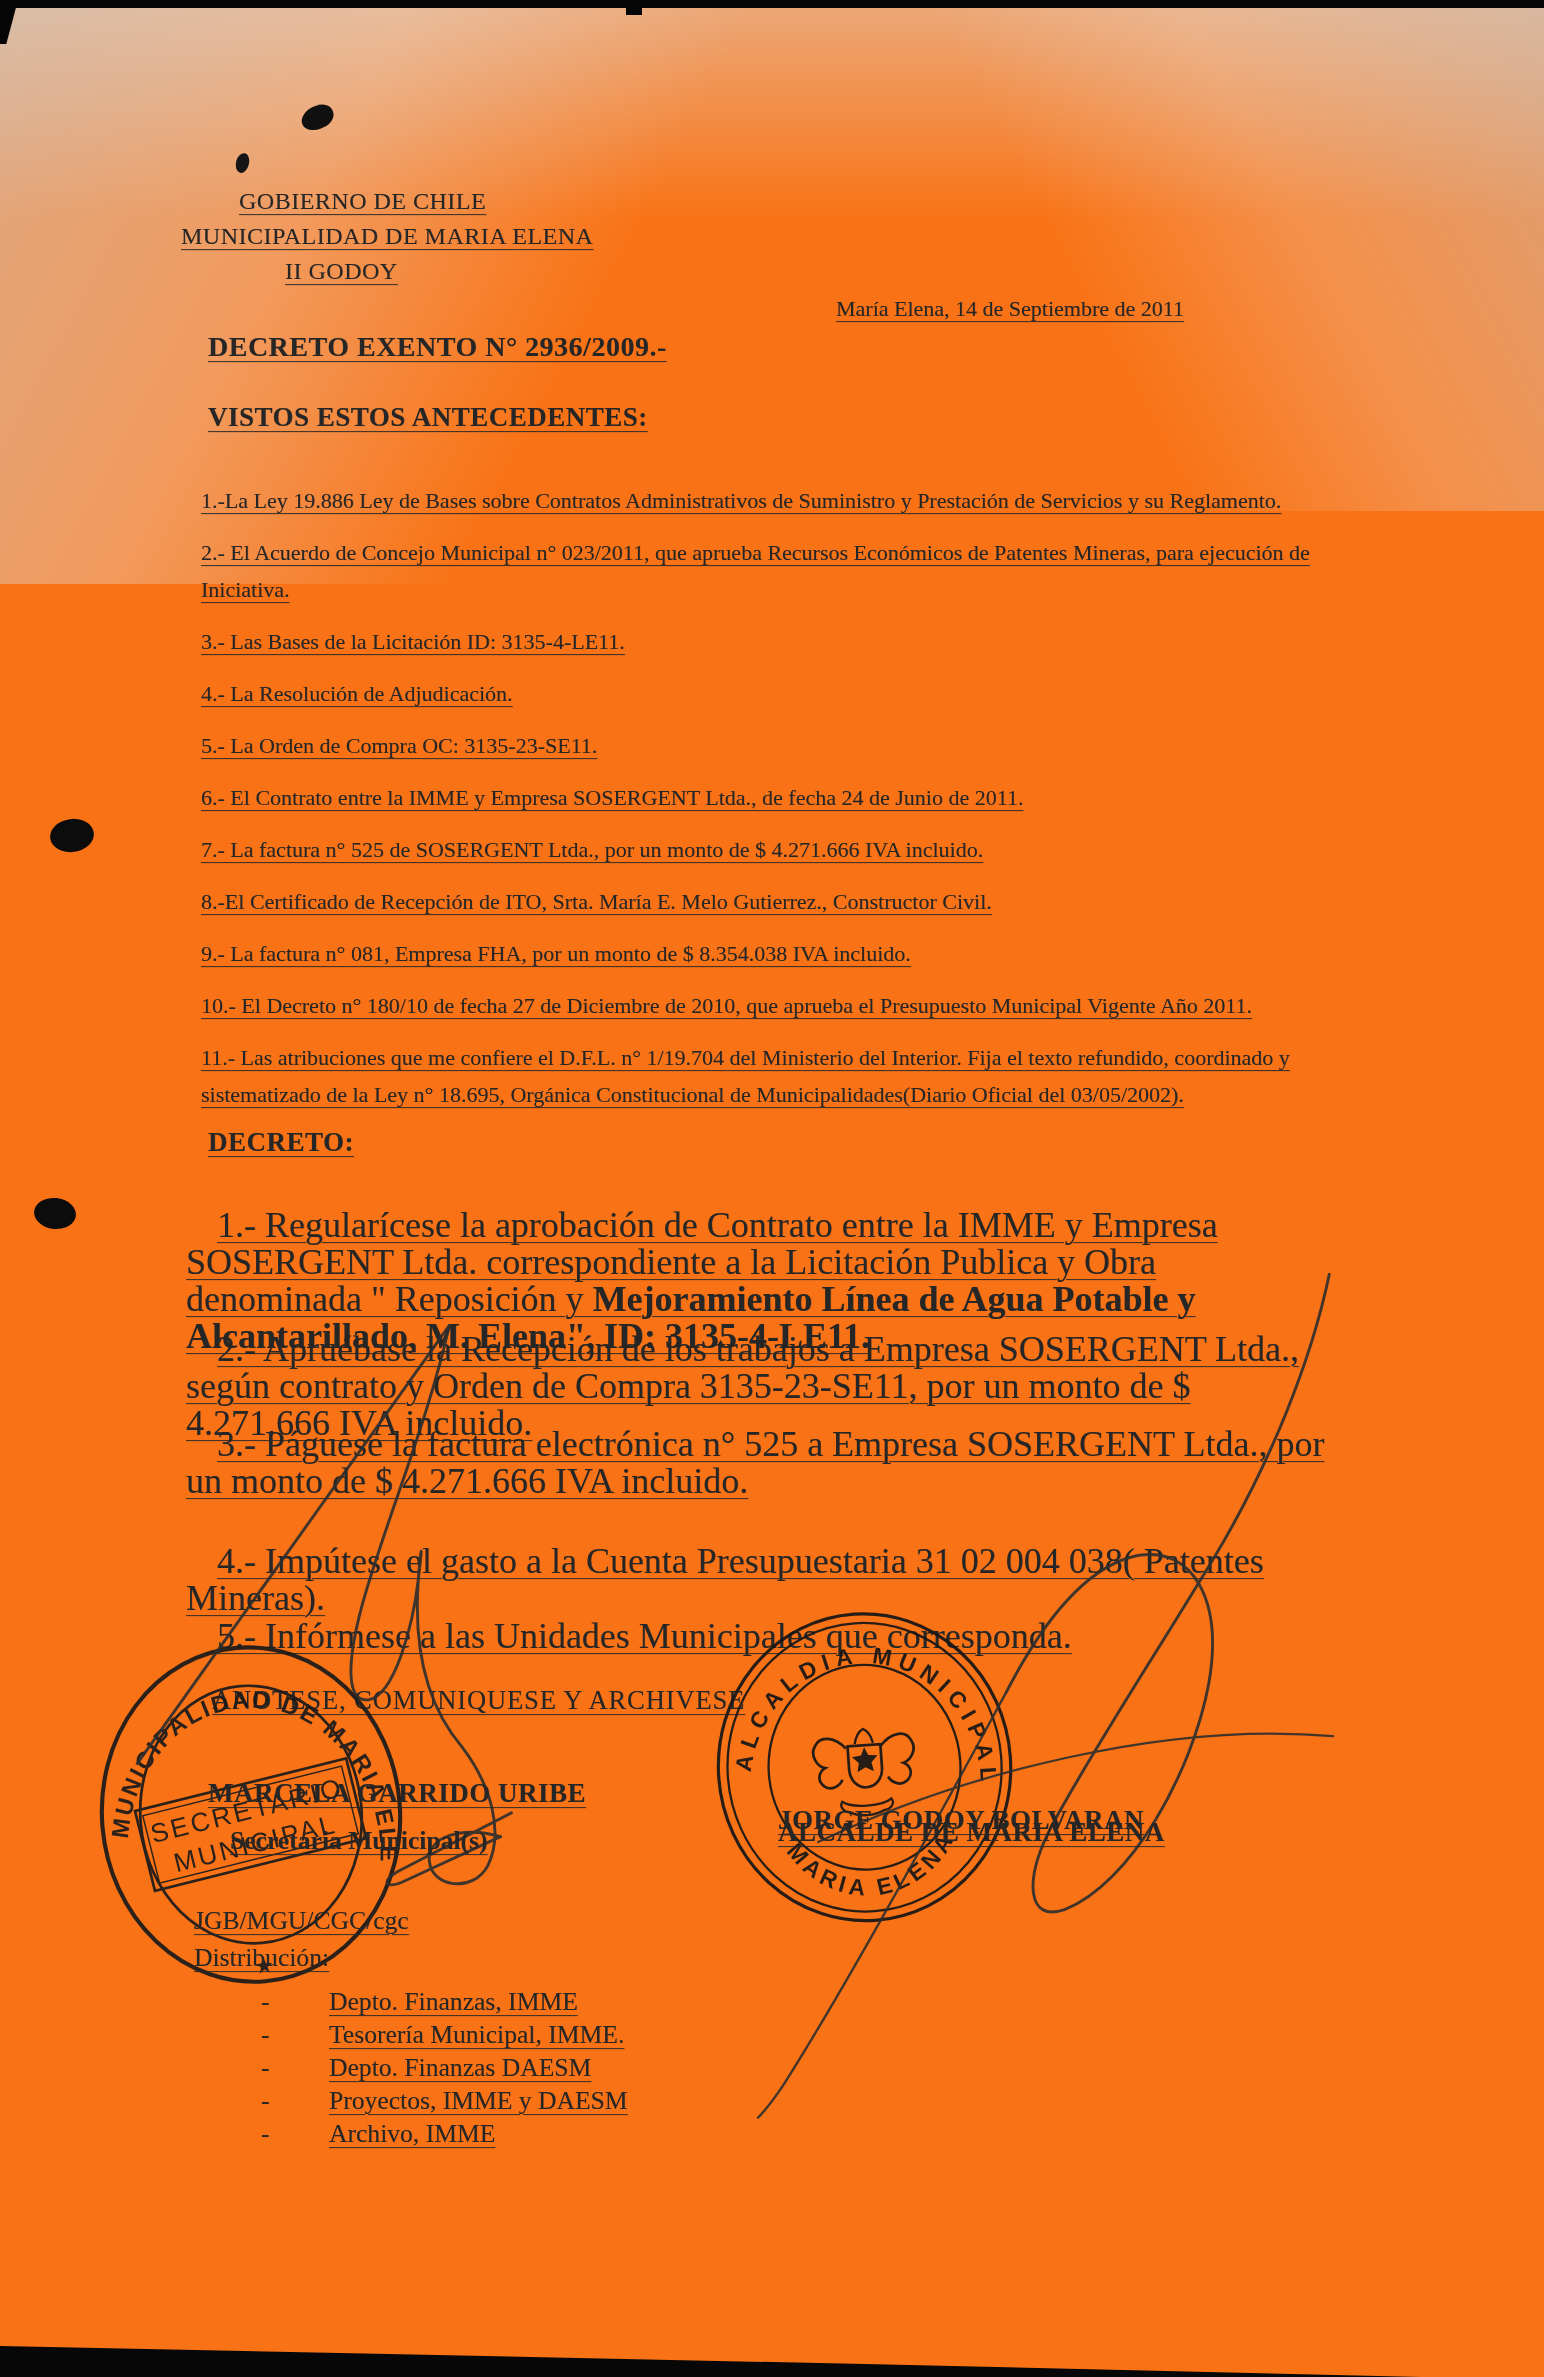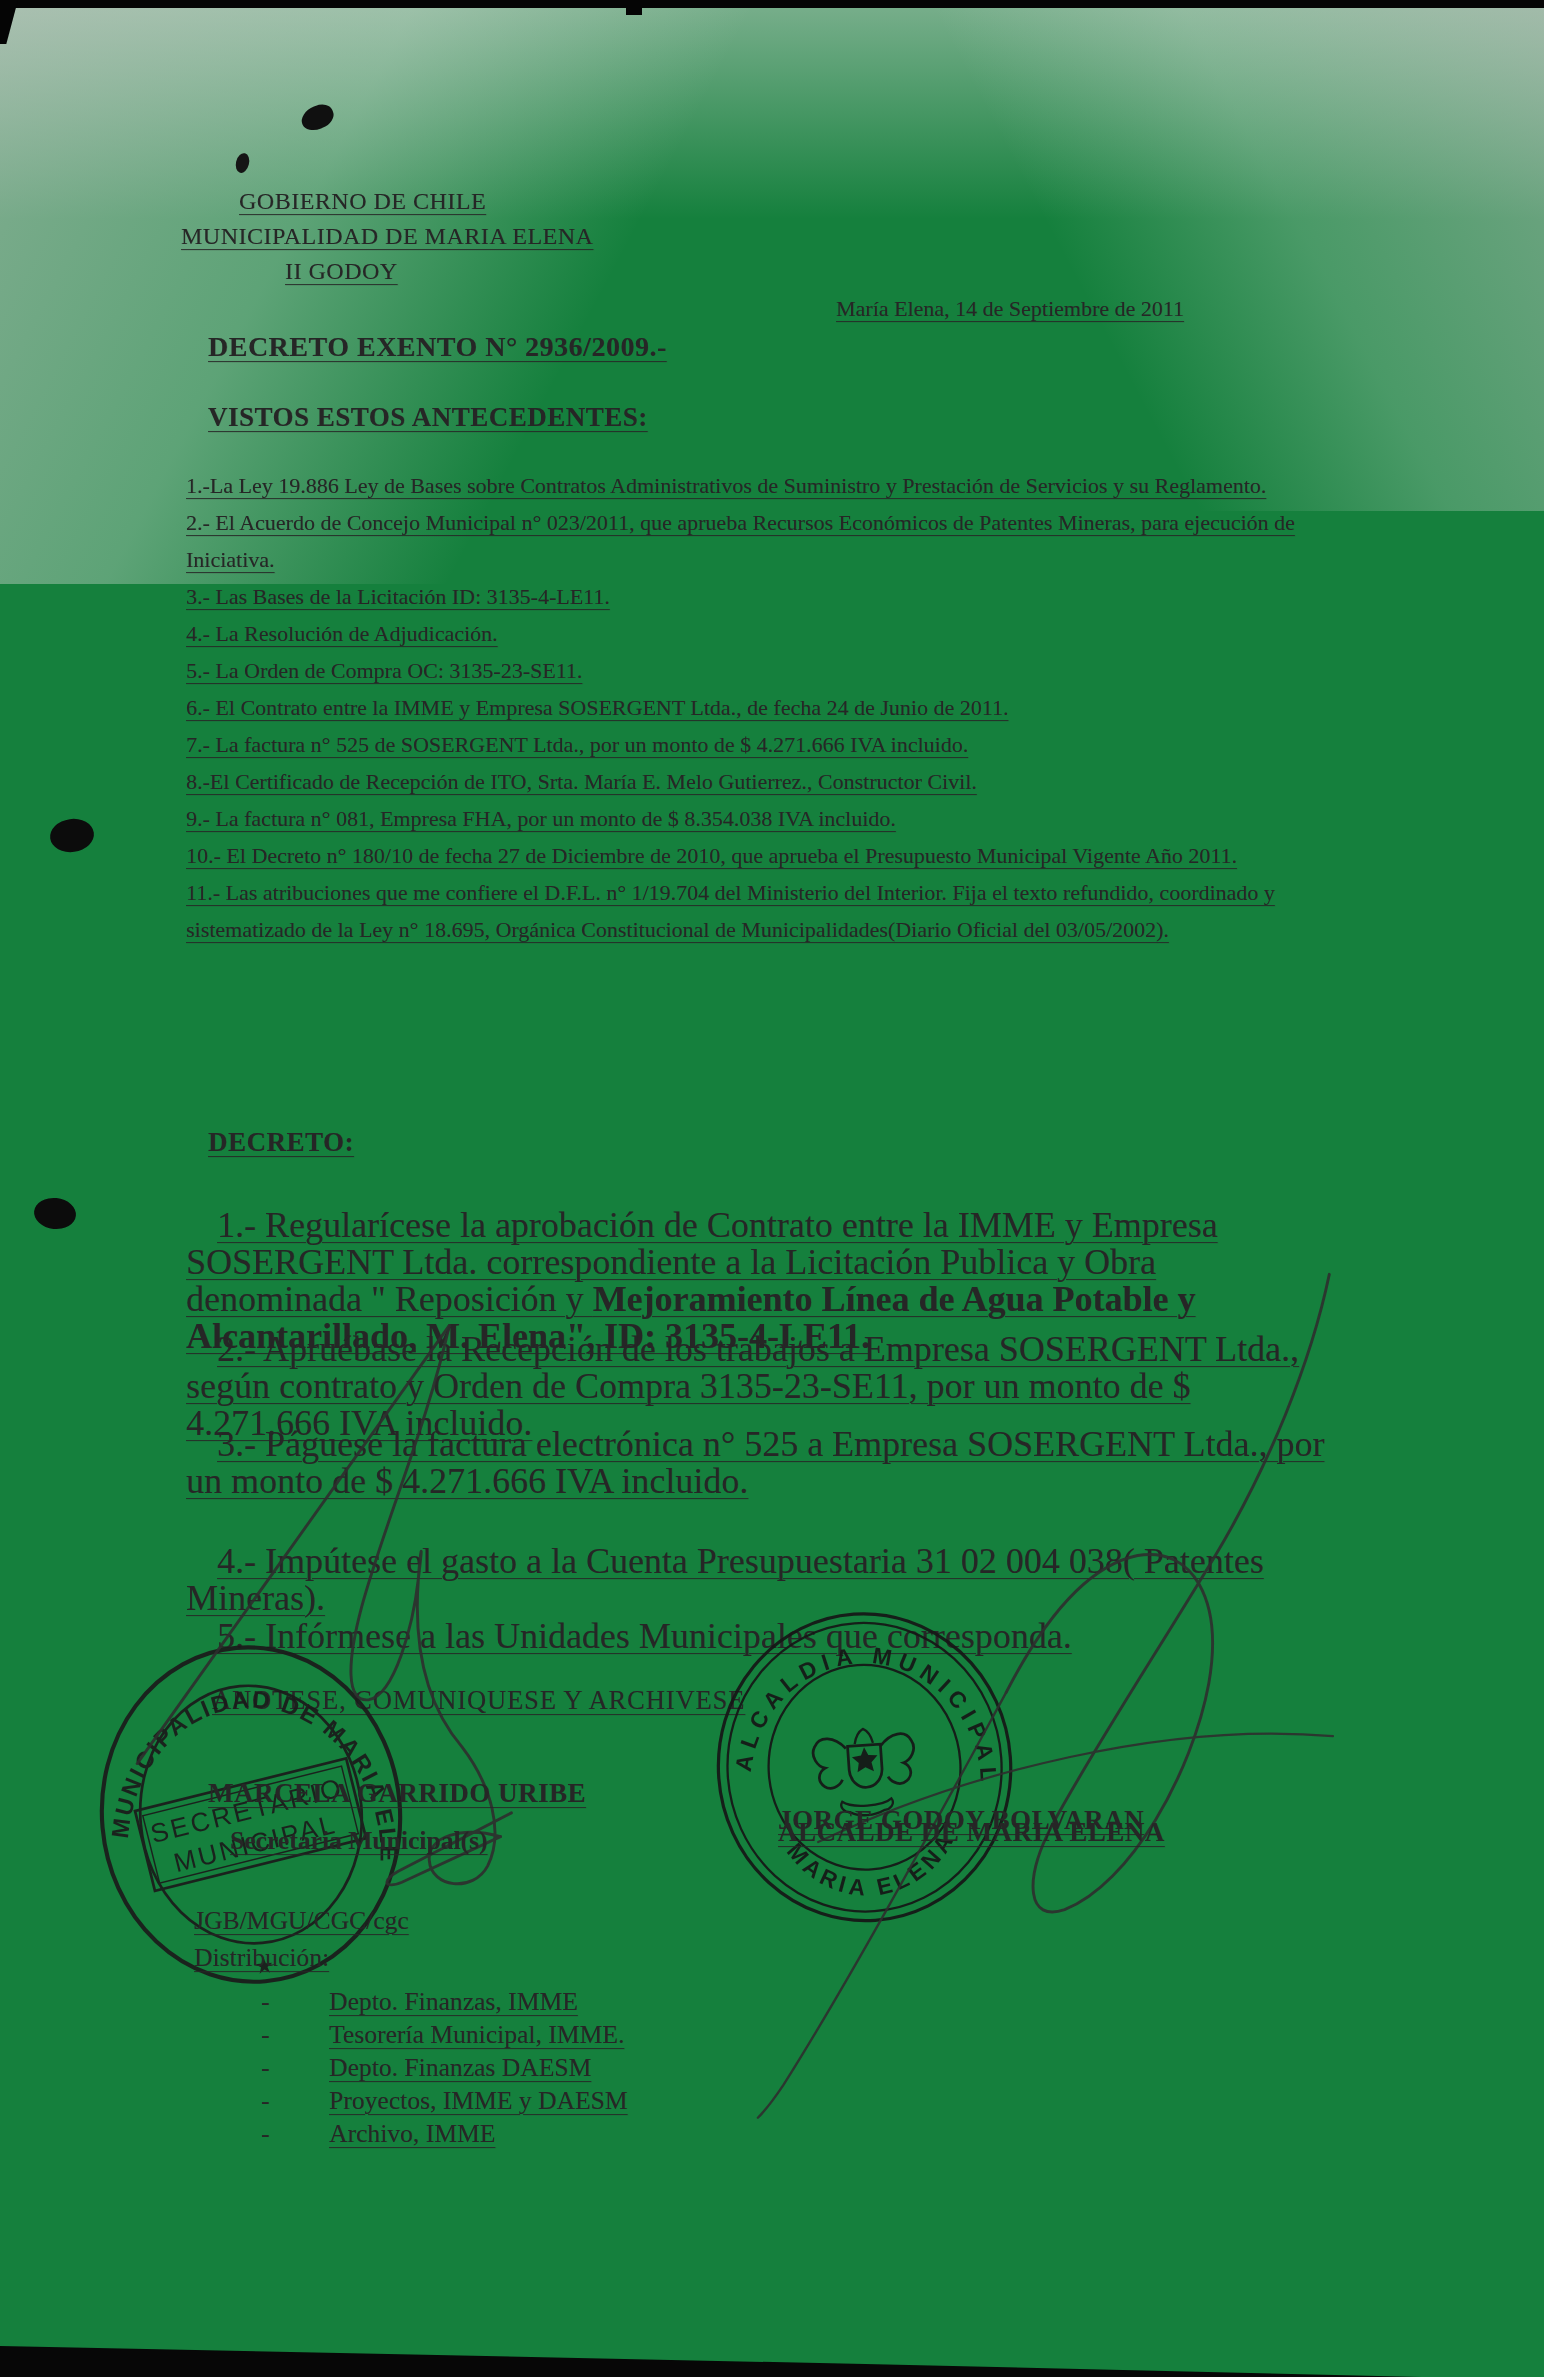--- a/index.html
+++ b/index.html
@@ -1,17 +1,17 @@
 <!DOCTYPE html>
 <html style="font-size:14.6px"><head>
 <meta charset="utf-8">
 <style>
   html,body{margin:0;padding:0;}
   body{width:1545px;height:2377px;background:#ffffff;font-family:"Liberation Serif",serif;}
-  .page{position:relative;width:1545px;height:2377px;background:#15803d;overflow:hidden;}
+  .page{position:relative;width:1545px;height:2377px;background:#f97316;overflow:hidden;}
   
   .shade-tl{position:absolute;left:0;top:0;width:913px;height:584px;
     background:linear-gradient(118deg,rgba(203,203,201,.6) 0%,rgba(228,228,226,.35) 34%,rgba(246,246,244,0) 62%);pointer-events:none;}
   .shade-tr{position:absolute;right:0;top:0;width:694px;height:511px;
     background:linear-gradient(242deg,rgba(198,198,196,.55) 0%,rgba(230,230,228,.25) 38%,rgba(246,246,244,0) 64%);pointer-events:none;}
   .shade-top{position:absolute;left:0;top:0;width:100%;height:219px;
     background:linear-gradient(rgba(222,222,220,.5),rgba(246,246,244,0));pointer-events:none;}
   
   .edge-top{position:absolute;left:0;top:0;width:100%;height:8.2px;background:#050505;}
   .edge-top-corner{position:absolute;left:0;top:0;width:18px;height:44px;background:#050505;
@@ -25,21 +25,21 @@
   .hole2{left:34px;top:1198px;width:42px;height:31px;transform:rotate(6deg);}
   .staple1{position:absolute;left:301px;top:106px;width:33px;height:23px;background:#101010;border-radius:55% 45% 50% 50%;transform:rotate(-22deg);}
   .staple2{position:absolute;left:236px;top:153px;width:12.8px;height:20px;background:#151515;border-radius:50%;transform:rotate(14deg);}
   
   .tx{position:absolute;color:#262626;text-shadow:0.4px 0.4px 0 rgba(45,45,45,.32);}
   .u{text-decoration:underline;text-decoration-thickness:1.1px;text-underline-offset:4.6px;text-decoration-color:rgba(38,38,38,.8);}
   .hdr{font-size:24px;line-height:35px;letter-spacing:0.5px;}
   .body-tx{font-size:22px;line-height:37px;}
   .bold{font-weight:bold;}
   .list{position:absolute;left:186px;width:1152px;}
-  .list .item{margin:0;}
+  .list .item{margin:15px;}
   .res-item{position:absolute;left:186px;width:1152px;font-size:36px;line-height:37px;text-indent:31px;}
   .sig-name{font-size:27px;font-weight:bold;letter-spacing:0.5px;z-index:7;}
   .dist-row{position:absolute;font-size:25.6px;z-index:7;}
   .dist-dash{display:inline-block;width:68px;}
   svg text{text-shadow:none;}
   .stamp{position:absolute;z-index:4;opacity:.92;}
   .strokes{position:absolute;left:0;top:0;z-index:6;pointer-events:none;}
 </style>
 </head>
 <body>

